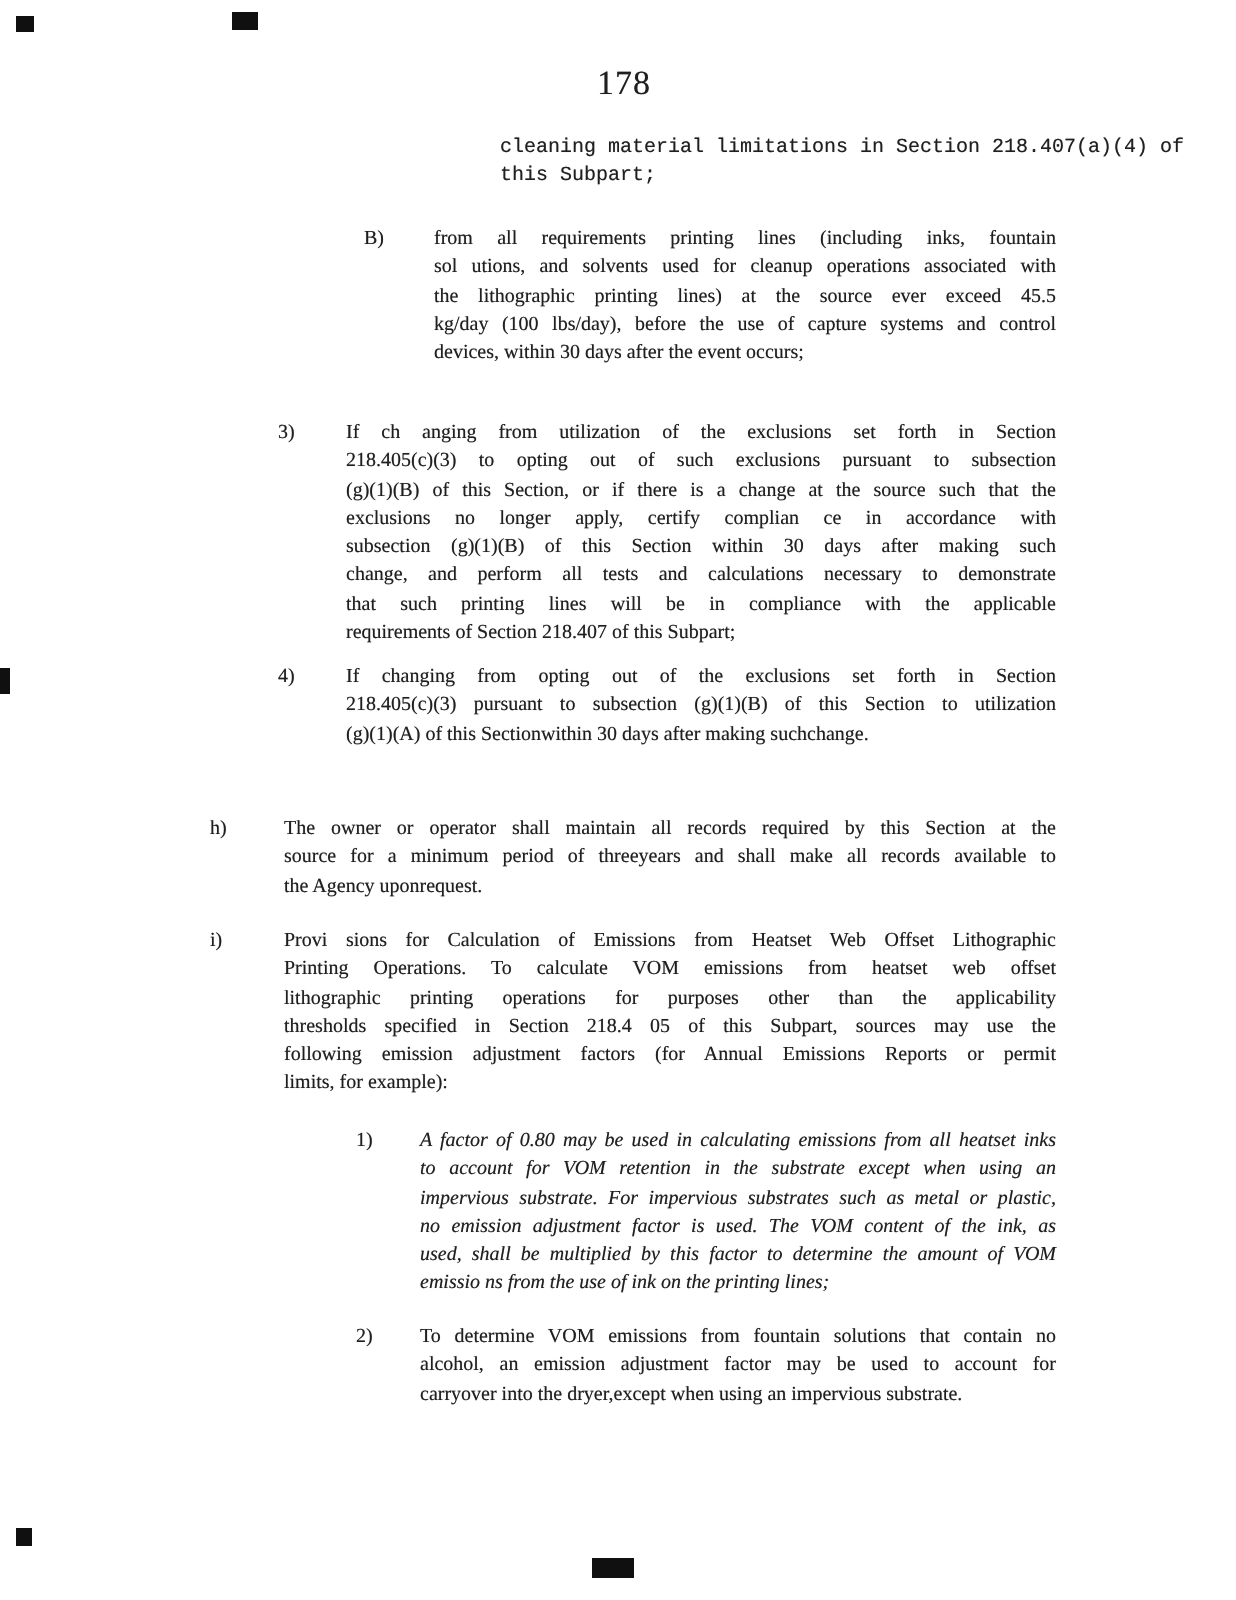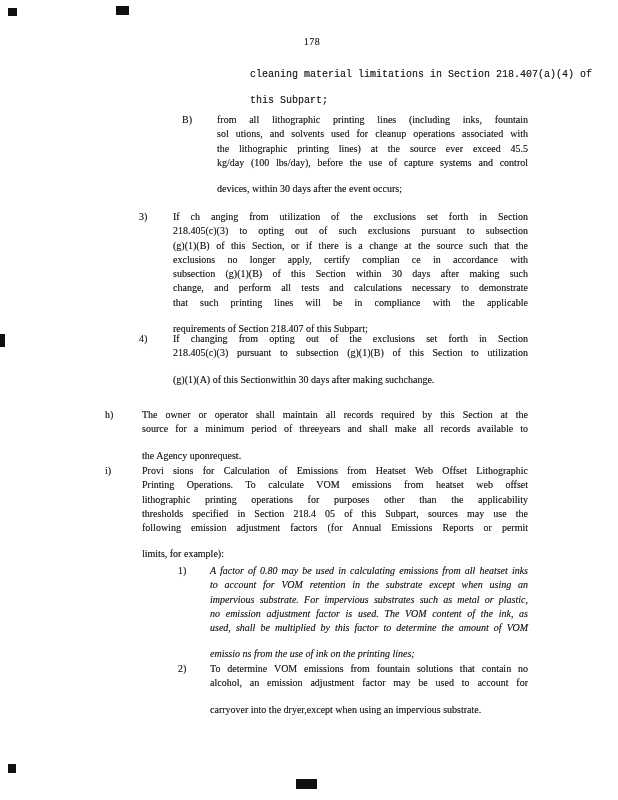--- a/index.html
+++ b/index.html
@@ -11,21 +11,21 @@
     overflow: hidden;
     font-family: "Liberation Serif", "DejaVu Serif", serif;
     color: #1f1f1f;
   }
   .pageno {
     position: absolute;
     top: 35px;
     left: 290px;
     width: 44px;
     text-align: center;
-    font-size: 10px;
+    font-size: 17px;
     line-height: 14px;
     letter-spacing: 0.5px;
   }
   .blk { position: absolute; }
   .marker {
     position: absolute;
     font-size: 10px;
     line-height: 14.3px;
     white-space: nowrap;
   }
@@ -33,42 +33,42 @@
     position: absolute;
     font-size: 10px;
     line-height: 14.3px;
   }
   .body .ln {
     text-align: justify;
     text-align-last: justify;
     white-space: nowrap;
     text-shadow: 0 0 0.35px rgba(20,20,20,0.55);
   }
-  .body .ln:last-child { text-align-last: left; margin-top: 12px; }
+  .body .ln:last-child { text-align-last: left; }
   .marker, .pageno { text-shadow: 0 0 0.35px rgba(20,20,20,0.55); }
   .mark { position: absolute; background: #101010; }
 </style>
 </head>
 <body>
 
 <div class="page">
 
   <div class="pageno">178</div>
 
   <div class="blk">
     <div class="body" style="left:250px; top:68px; width:278px;font-family:Liberation Mono, monospace;">
         <div class="ln">cleaning material limitations in Section 218.407(a)(4) of</div>
         <div class="ln">this Subpart;</div>
       </div>
   </div>
 
   <div class="blk">
     <span class="marker" style="left:182px; top:113px;">B)</span>
     <div class="body" style="left:217px; top:113px; width:311px;">
-        <div class="ln">from all lithographic printing lines (including inks, fountain</div>
+        <div class="ln">from all requirements printing lines (including inks, fountain</div>
         <div class="ln">sol utions, and solvents used for cleanup operations associated with</div>
         <div class="ln">the lithographic printing lines) at the source ever exceed 45.5</div>
         <div class="ln">kg/day (100 lbs/day), before the use of capture systems and control</div>
         <div class="ln">devices, within 30 days after the event occurs;</div>
       </div>
   </div>
 
   <div class="blk">
     <span class="marker" style="left:139px; top:210px;">3)</span>
     <div class="body" style="left:173px; top:210px; width:355px;">

